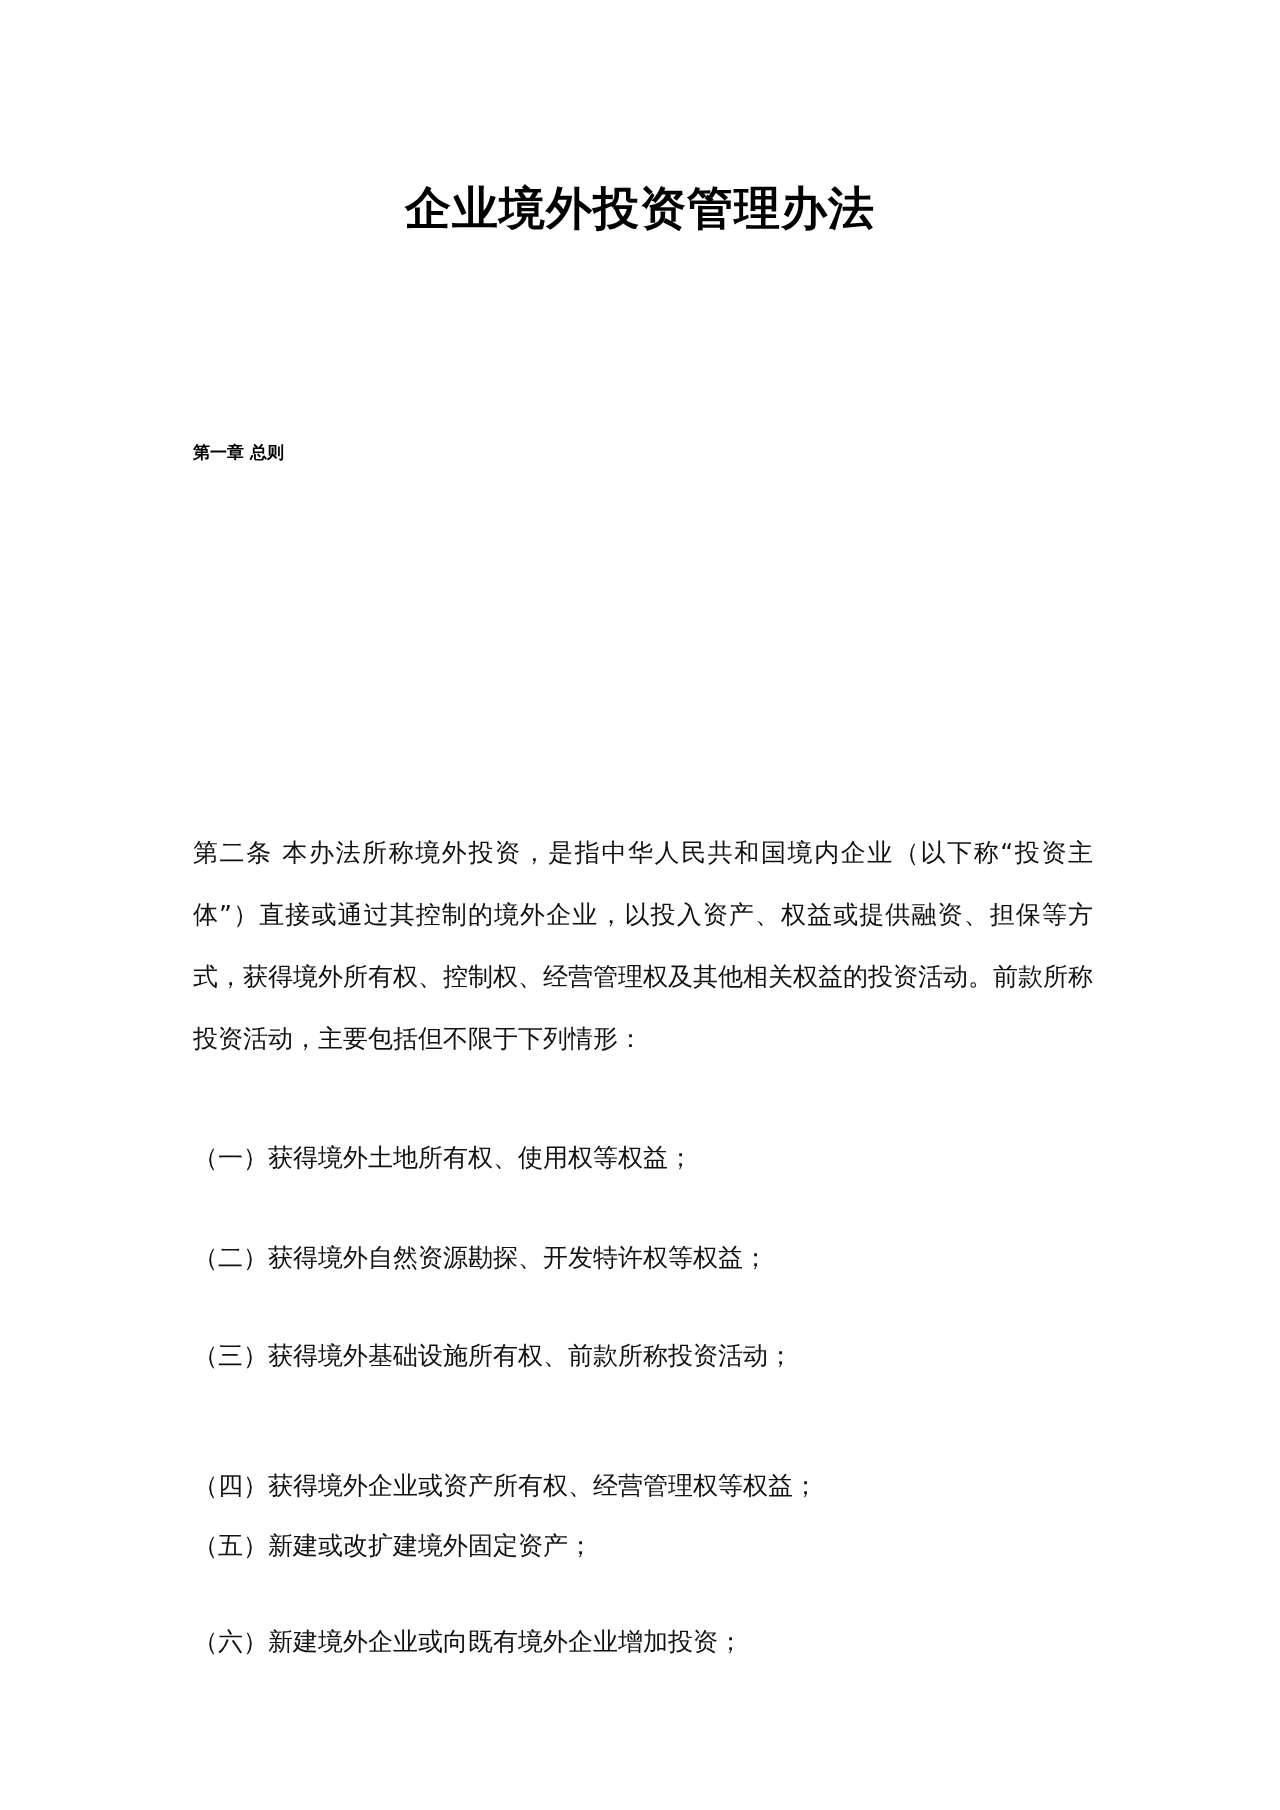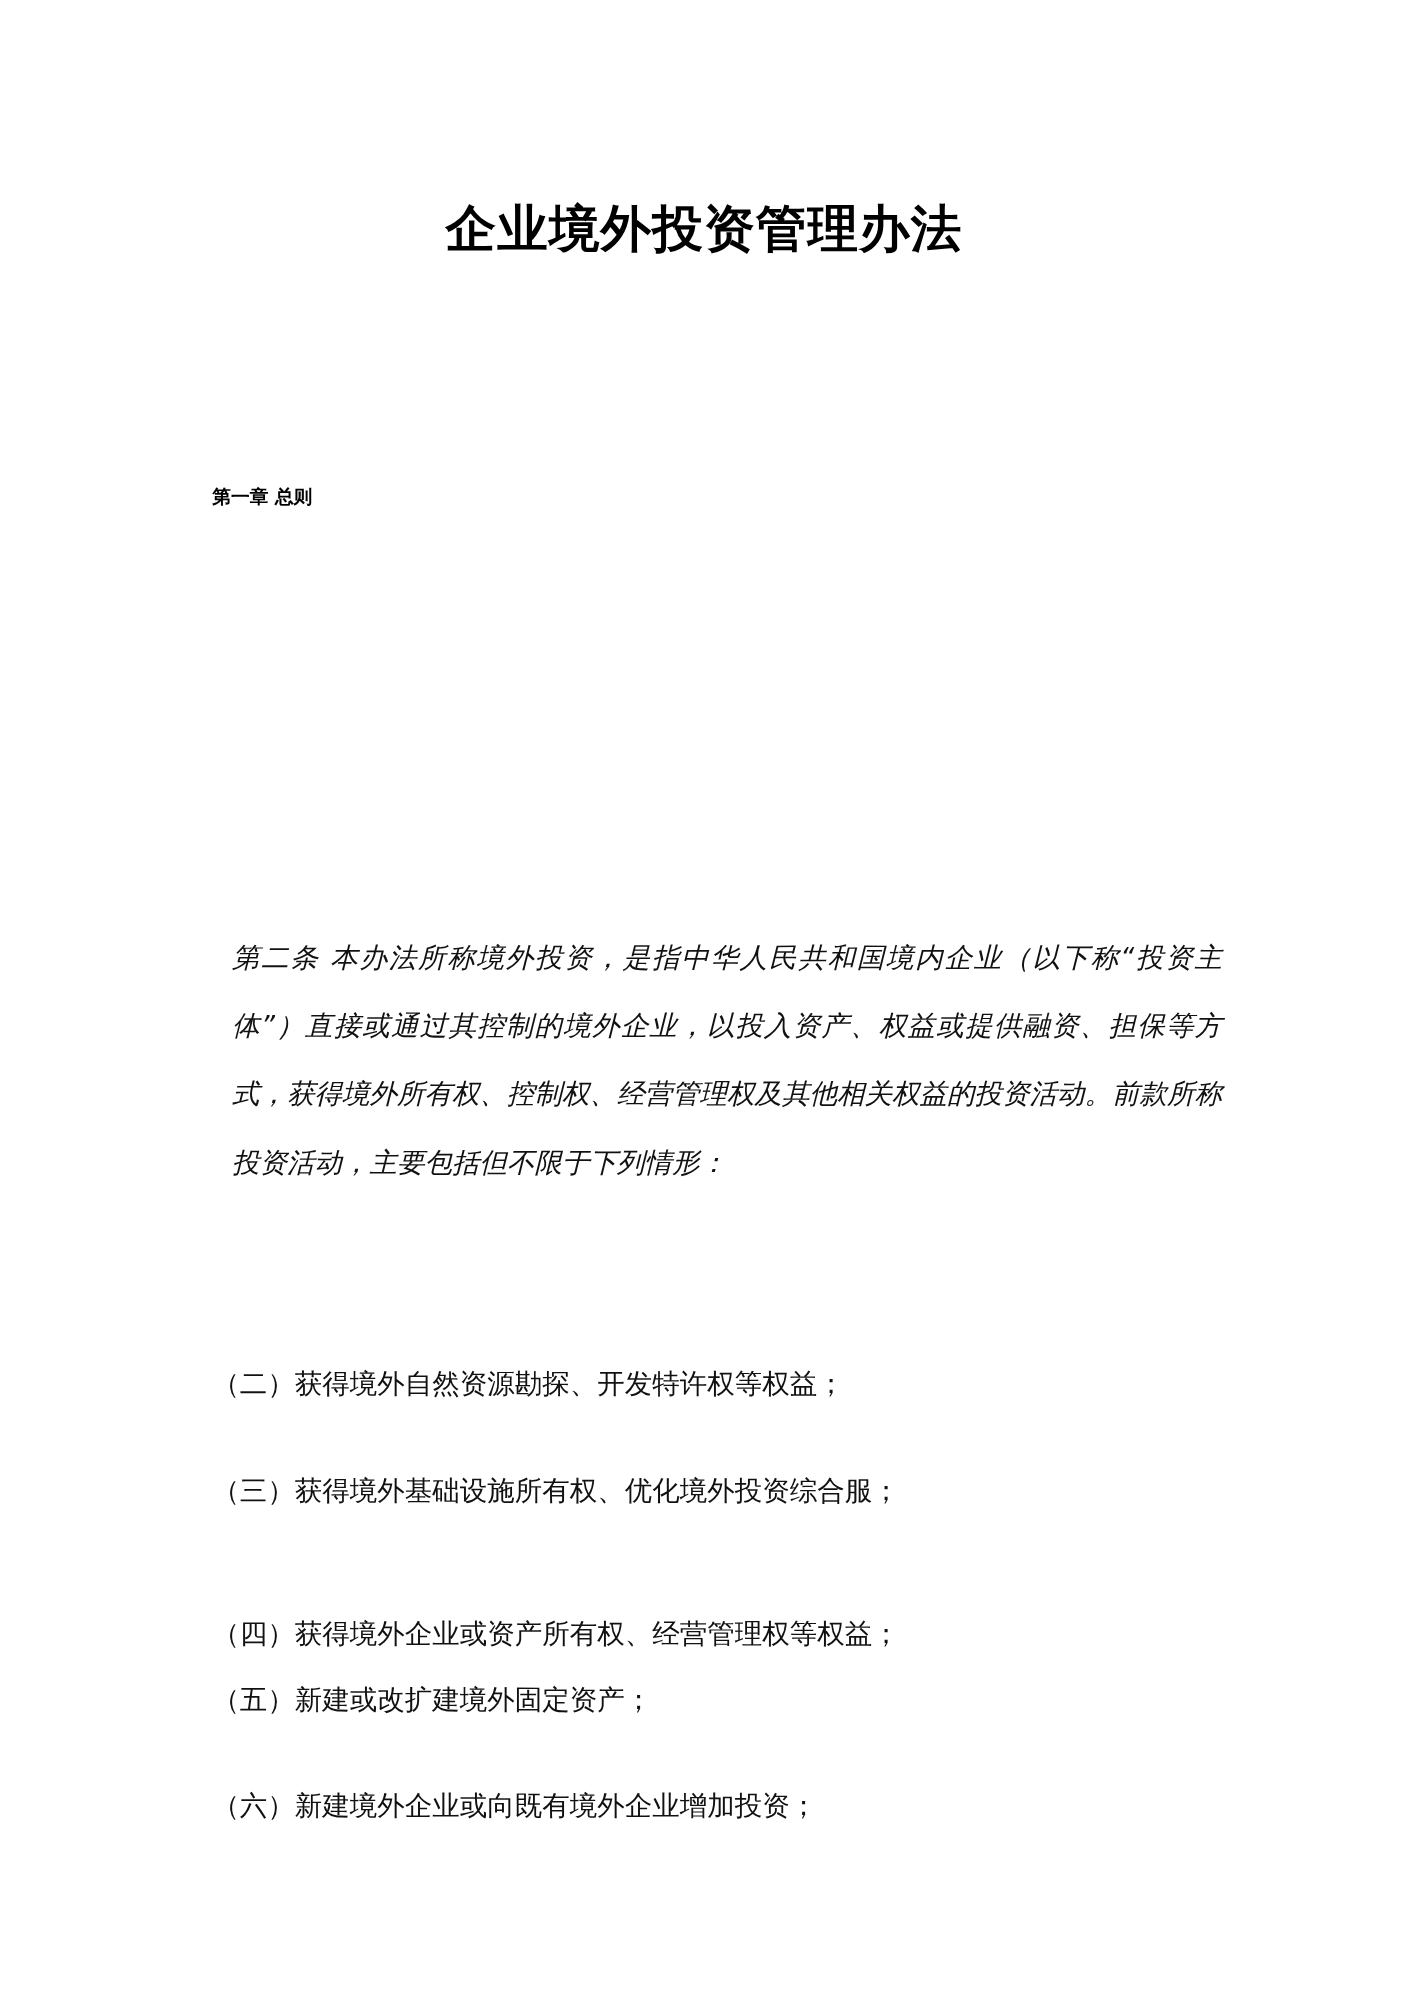--- a/index.html
+++ b/index.html
@@ -73,20 +73,21 @@
   </style>
 </head>
 <body>
 
 <div class="page">
   <h1 class="title" style="margin:0;">企业境外投资管理办法</h1>
 
   <div class="chapter">第一章 总则</div>
 
 
-  <p class="article art2" style="margin:18px;font-style:italic;">第二条 本办法所称境外投资，是指中华人民共和国境内企业（以下称“投资主体”）直接或通过其控制的境外企业，以投入资产、权益或提供融资、担保等方式，获得境外所有权、控制权、经营管理权及其他相关权益的投资活动。前款所称投资活动，主要包括但不限于下列情形：</p>
+  <p class="article art2" style="margin:0;">第二条 本办法所称境外投资，是指中华人民共和国境内企业（以下称“投资主体”）直接或通过其控制的境外企业，以投入资产、权益或提供融资、担保等方式，获得境外所有权、控制权、经营管理权及其他相关权益的投资活动。前款所称投资活动，主要包括但不限于下列情形：</p>
 
+  <div class="item item1">（一）获得境外土地所有权、使用权等权益；</div>
   <div class="item item2">（二）获得境外自然资源勘探、开发特许权等权益；</div>
-  <div class="item item3">（三）获得境外基础设施所有权、优化境外投资综合服；</div>
+  <div class="item item3">（三）获得境外基础设施所有权、前款所称投资活动；</div>
   <div class="item item4">（四）获得境外企业或资产所有权、经营管理权等权益；</div>
   <div class="item item5">（五）新建或改扩建境外固定资产；</div>
   <div class="item item6">（六）新建境外企业或向既有境外企业增加投资；</div>
 </div>
 
 </body></html>

